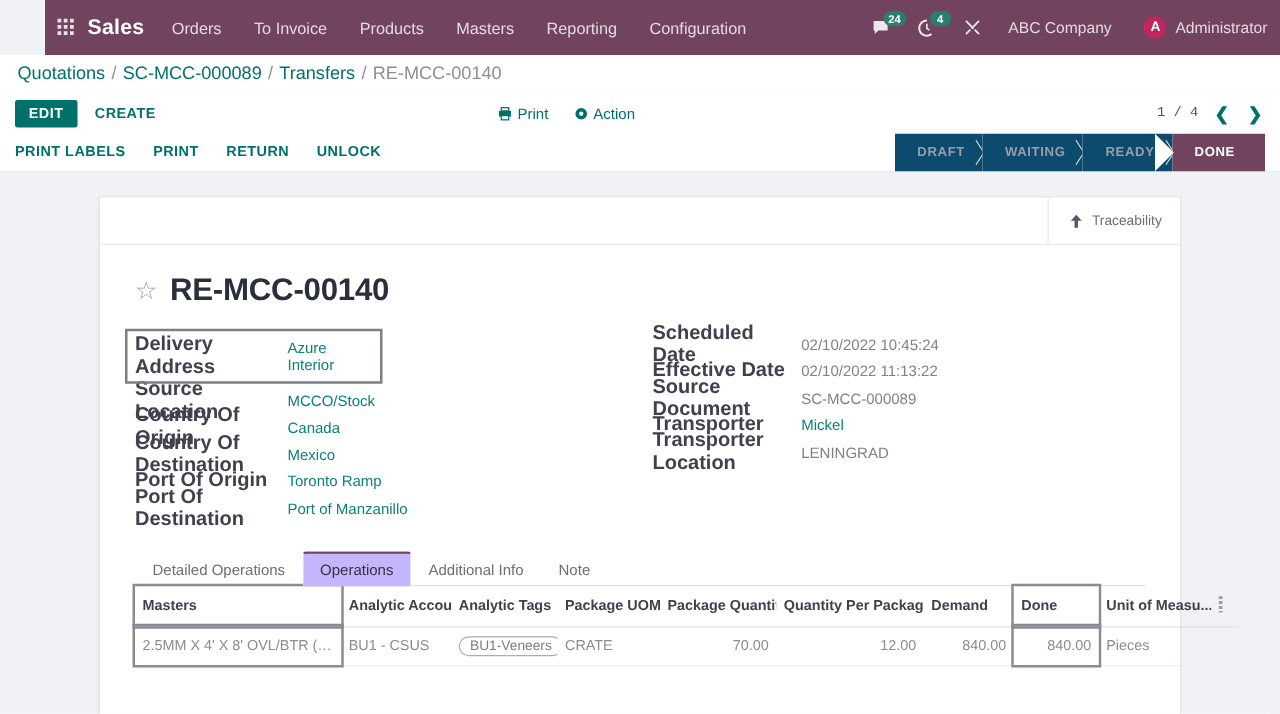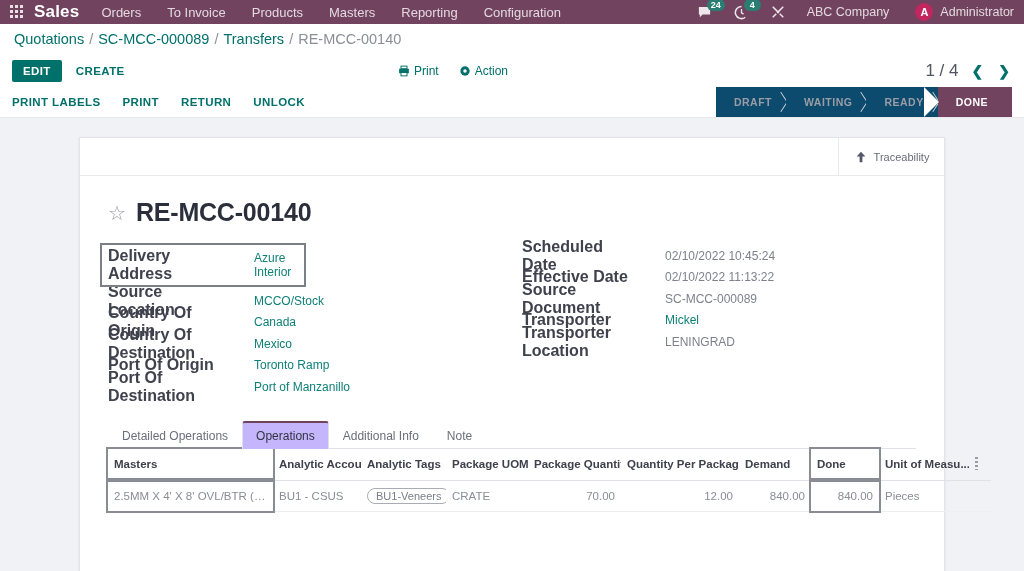--- a/index.html
+++ b/index.html
@@ -5,22 +5,22 @@
   html,body{margin:0;padding:0;}
   body{
     width:1024px;height:571px;overflow:hidden;
     background:#f0f2f5;
     font-family:"Liberation Sans", sans-serif;
     font-size:13px;color:#3c3e4b;
     -webkit-font-smoothing:antialiased;
   }
   
   .navbar{
-    height:24px;background:#71435f;display:flex;align-items:center;
-    padding:0 10px 0 8px;color:#fff;
+    height:44px;background:#71435f;display:flex;align-items:center;
+    padding:0 10px 0 8px;color:#fff;margin-left:36px;
   }
   .apps-icon{width:14px;height:14px;display:grid;grid-template-columns:repeat(3,3px);
     grid-template-rows:repeat(3,3px);gap:2px;margin-right:10px;margin-left:2px;}
   .apps-icon i{background:#e9dfe6;display:block;width:3px;height:3px;border-radius:0;}
   .brand{font-size:17px;font-weight:bold;letter-spacing:.2px;margin-right:22px;color:#fff;}
   .nav-item{font-size:13px;color:#e4d9e1;margin-right:26px;white-space:nowrap;}
   .nav-spacer{flex:1;}
   .sys-icon{position:relative;margin-right:22px;display:flex;color:#efe6ec;}
   .badge{
     position:absolute;left:10px;top:-6px;background:#2a7d72;color:#fff;border-radius:9px;
@@ -42,21 +42,21 @@
   .cp{background:#fff;border-bottom:1px solid #e7e9ed;}
   .cp-row1{height:33px;display:flex;align-items:center;padding:0 12px;position:relative;}
   .btn-edit{
     background:#00706b;color:#fff;font-size:11.5px;font-weight:bold;letter-spacing:.4px;
     padding:5px 11px;margin-right:6px;border-radius:2px;
   }
   .btn-create{color:#00706b;font-size:11.5px;font-weight:bold;letter-spacing:.4px;padding:5px 8px;}
   .cp-mid{position:absolute;left:398px;display:flex;align-items:center;gap:20px;}
   .cp-act{color:#00706b;font-size:12px;display:flex;align-items:center;gap:4px;}
   .cp-right{margin-left:auto;display:flex;align-items:center;gap:11px;color:#3c3e4b;}
-  .pager{font-size:17px;color:#52545f;}
+  .pager{font-size:11px;color:#52545f;font-family:Liberation Mono, monospace;}
   .pg-btn{color:#00706b;font-size:14px;font-weight:bold;line-height:1;padding:0 2px;}
 
   .cp-row2{height:30px;display:flex;align-items:center;padding:0 12px;position:relative;}
   .btn-link{color:#00706b;font-size:11.5px;font-weight:bold;letter-spacing:.4px;margin-right:22px;}
   .statusbar{margin-left:auto;display:flex;align-items:stretch;height:30px;}
   .st{
     position:relative;display:flex;align-items:center;font-size:10.5px;font-weight:bold;
     letter-spacing:.5px;color:#9b9da6;padding:0 14px 0 18px;background:#0c4a6e;
   }
   .st:after{
@@ -86,21 +86,21 @@
   .sheet-body{padding:14px 28px 20px 28px;}
   .title-row{display:flex;align-items:center;gap:10px;margin:8px 0 18px 0;}
   .star{color:#9b9da6;font-size:20px;line-height:1;}
   h1.rec-title{font-size:25px;font-weight:bold;color:#2b2f3b;margin:0;letter-spacing:-.2px;}
 
   .form-grid{display:flex;gap:0;}
   .col{width:50%;}
   .col.left{padding-right:20px;}
   .frow{display:flex;align-items:center;height:21.5px;}
   .flabel{width:122px;font-weight:bold;font-size:16px;color:#3f414d;flex:none;}
-  .fval{font-size:12px;color:#7e818c;margin-left:24px;}
+  .fval{font-size:12px;color:#7e818c;}
   .fval.link{color:#0e8178;}
   .col.right .flabel{width:119px;}
   .boxed{
     outline:2px solid #7d7f87;outline-offset:0;
     padding:2px 6px 2px 6px;margin-left:-6px;height:auto;width:190px;box-sizing:content-box;
   }
 
   
   .notebook{margin-top:22px;}
   .tabs{display:flex;border-bottom:1px solid #dfe1e6;}

